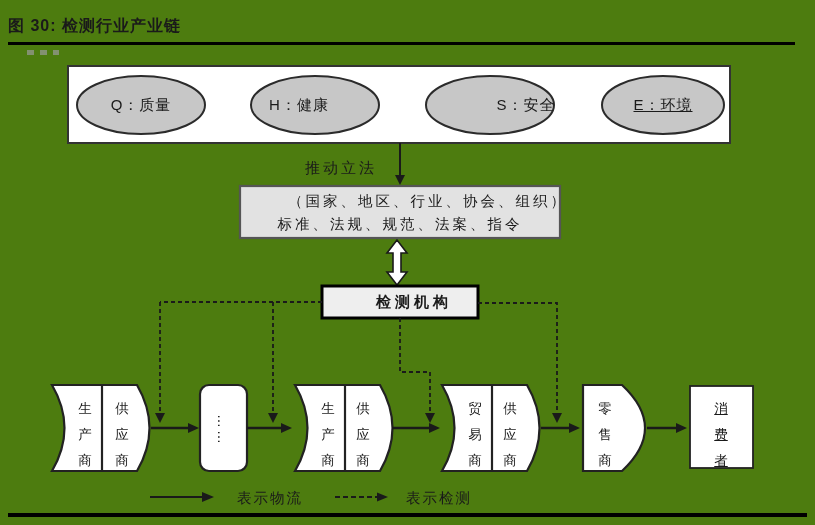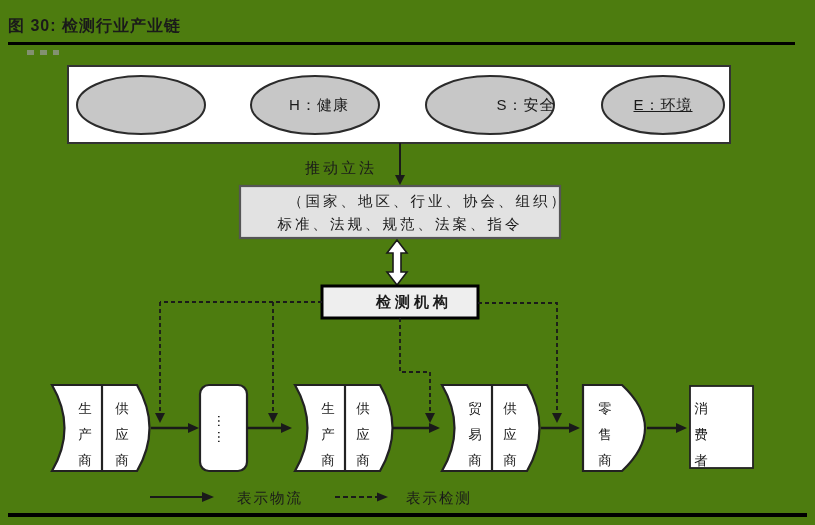--- a/index.html
+++ b/index.html
@@ -95,39 +95,40 @@
     <line x1="150" y1="497" x2="204" y2="497" stroke="var(--line)" stroke-width="2.2"></line>
     <polygon points="214,497 202,492 202,502" fill="var(--line)"></polygon>
     <line x1="335" y1="497" x2="378" y2="497" stroke="var(--line)" stroke-width="1.8" stroke-dasharray="5 3"></line>
     <polygon points="388,497 377,492.5 377,501.5" fill="var(--line)"></polygon>
   </svg>
 
   <div class="txt figure-title">图 30: 检测行业产业链</div>
   <div class="rule rule-top"></div>
   <div class="artifact"></div>
 
-  <div class="txt ellipse-label" style="left:256px;">H：健康</div>
+  <div class="txt ellipse-label" style="left:78px;">Q：质量</div>
+  <div class="txt ellipse-label" style="left:236px;">H：健康</div>
   <div class="txt ellipse-label" style="left:427px;padding-left:36px;">S：安全</div>
   <div class="txt ellipse-label" style="left:600px;text-decoration:underline;">E：环境</div>
 
   <div class="txt legislation-label">推动立法</div>
 
   <div class="txt std-line std-line1">（国家、地区、行业、协会、组织）</div>
   <div class="txt std-line std-line2">标准、法规、规范、法案、指令</div>
 
 
   <div class="txt org-label">检测机构</div>
 
   <div class="vcol" style="left:76px;">生产商</div>
   <div class="vcol" style="left:113px;">供应商</div>
   <div class="dots-col">……</div>
   <div class="vcol" style="left:319px;">生产商</div>
   <div class="vcol" style="left:354px;">供应商</div>
   <div class="vcol" style="left:466px;">贸易商</div>
   <div class="vcol" style="left:501px;">供应商</div>
   <div class="vcol" style="left:596px;">零售商</div>
-  <div class="vcol" style="left:692px;">消费者</div>
+  <div class="vcol" style="left:712px;text-decoration:underline;">消费者</div>
 
   <div class="txt legend-label" style="left:237px;">表示物流</div>
   <div class="txt legend-label" style="left:406px;">表示检测</div>
 
   <div class="rule rule-bottom"></div>
 </div>
 
 </body></html>

